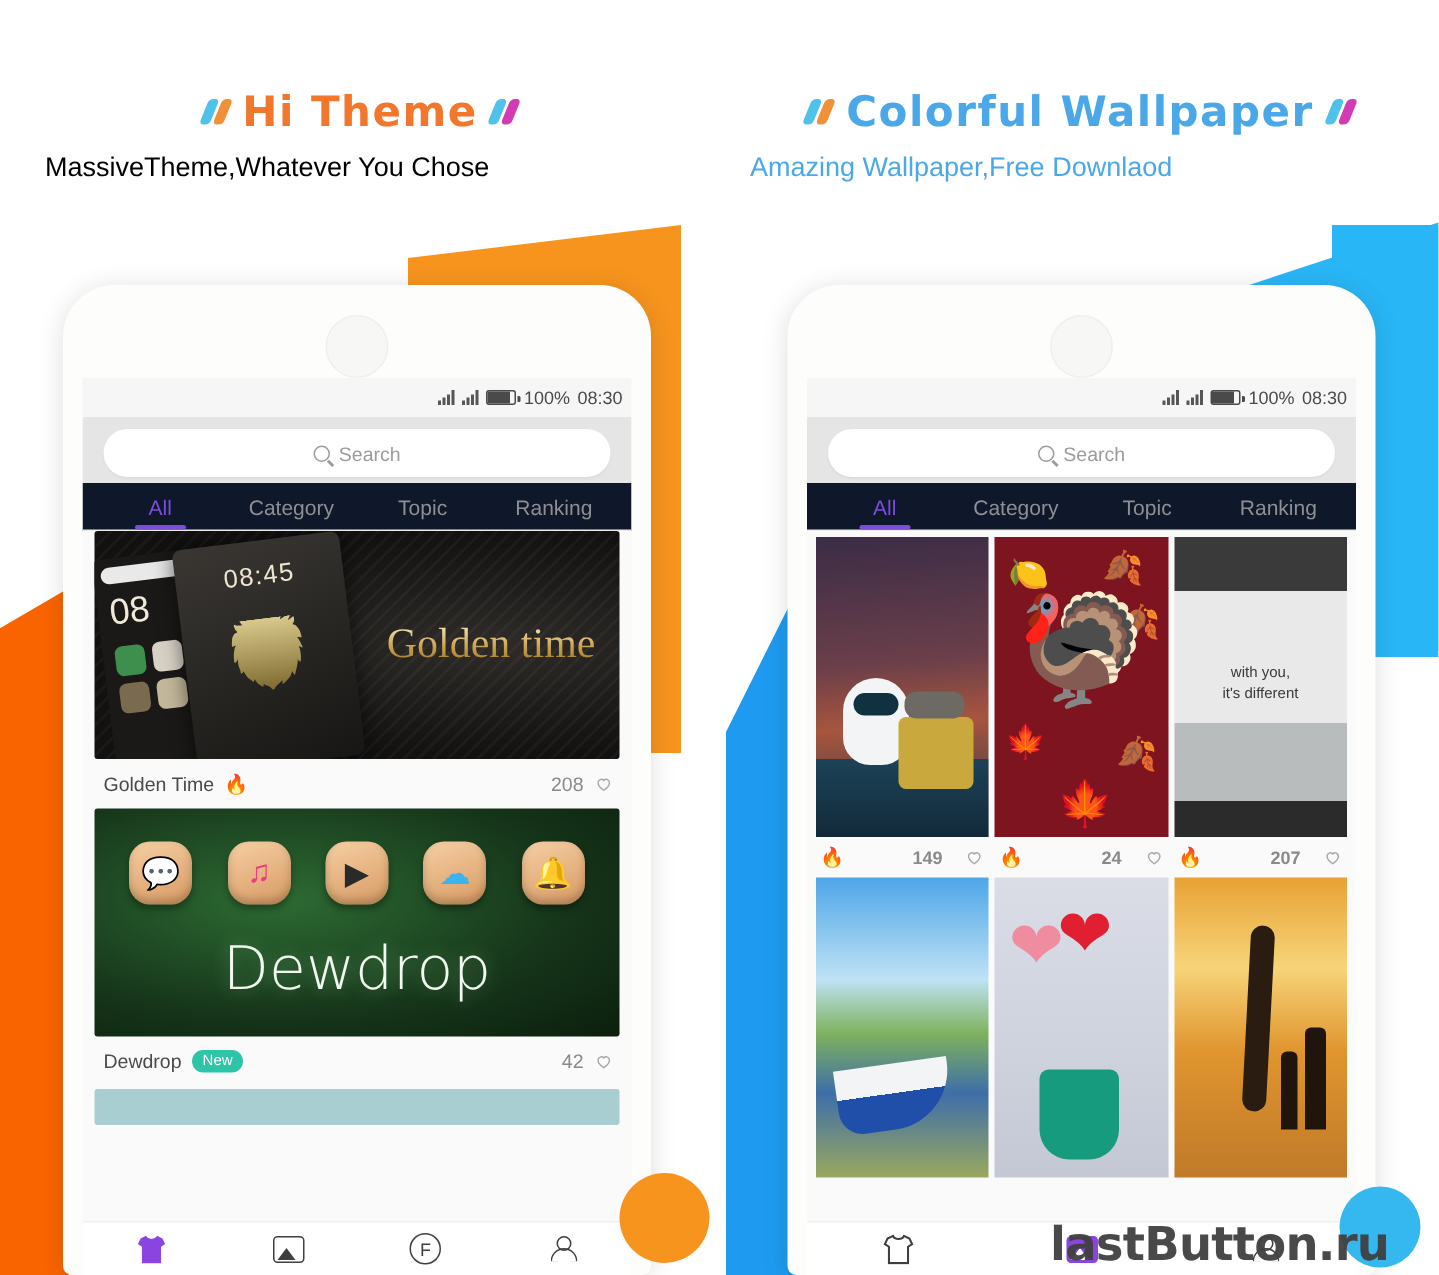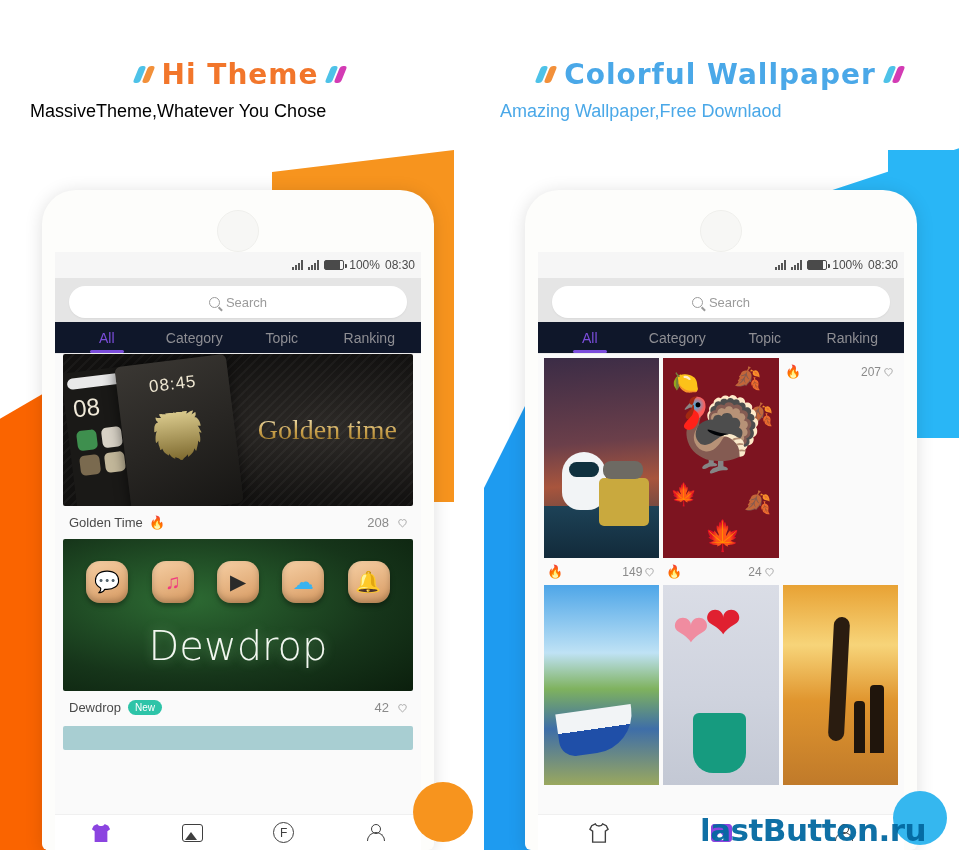--- a/index.html
+++ b/index.html
@@ -245,21 +245,21 @@
 
   
   .wp-grid { padding: 4px 6px 0; }
   .wp-row { display:flex; gap:4px; }
   .wp-cell { flex:1; }
   .wp-img { width:100%; height:200px; overflow:hidden; position:relative; }
   .wp-meta {
     display:flex; align-items:center; justify-content:space-between;
     padding:6px 3px; font-size:12px; color:#8a8a8a;
   }
-  .wp-meta .cnt { display:flex; align-items:center; gap:1px; }
+  .wp-meta .cnt { display:flex; align-items:center; gap:15px;font-weight:bold; }
 
   
   .a-walle { background: linear-gradient(175deg,#3b2c46 0%,#6b3f4a 42%,#a8553d 62%,#1e3648 100%); }
   .a-walle .eve {
     position:absolute; left:16%; bottom:24%; width:44px; height:58px;
     background:#f2f4f6; border-radius:22px 22px 18px 18px;
   }
   .a-walle .eve::after{
     content:""; position:absolute; top:10px; left:7px; width:30px; height:15px;
     background:#10313f; border-radius:9px;
@@ -307,21 +307,21 @@
     background:#2a1c10; border-radius:8px; transform: rotate(3deg);
   }
   .a-surf .p1, .a-surf .p2 {
     position:absolute; bottom:16%; background:#20150c; border-radius:4px 4px 0 0;
   }
   .a-surf .p1 { left:62%; width:11px; height:26%; }
   .a-surf .p2 { left:76%; width:14px; height:34%; }
 
   .watermark {
     position:absolute; left:700px; top:812px;
-    font-size:31px; font-weight:bold; color:#0369a1;
+    font-size:31px; font-weight:bold; color:#404040;
     font-family:"DejaVu Sans", sans-serif; letter-spacing:-0.5px;
     opacity:0.95; pointer-events:none;
   }
 </style>
 </head>
 <body>
 
 <div class="stage">
 
   <div class="deco shape-orange-hook"></div>
@@ -548,20 +548,26 @@
               <span class="fire">🔥</span>
               <span class="cnt">
                 <span>24</span>
                 <svg class="heart" viewBox="0 0 24 24">
                   <path d="M12 20s-7-4.6-7-9.2A4 4 0 0 1 12 8a4 4 0 0 1 7 2.8C19 15.4 12 20 12 20z" fill="none" stroke="#a8a8a8" stroke-width="1.8"></path>
                 </svg>
               </span>
             </div>
           </div>
           <div class="wp-cell">
+            <div class="wp-img a-bw">
+              <div class="cap">
+                <div>with you,</div>
+                <div>it's different</div>
+              </div>
+            </div>
             <div class="wp-meta">
               <span class="fire">🔥</span>
               <span class="cnt">
                 <span>207</span>
                 <svg class="heart" viewBox="0 0 24 24">
                   <path d="M12 20s-7-4.6-7-9.2A4 4 0 0 1 12 8a4 4 0 0 1 7 2.8C19 15.4 12 20 12 20z" fill="none" stroke="#a8a8a8" stroke-width="1.8"></path>
                 </svg>
               </span>
             </div>
           </div>

